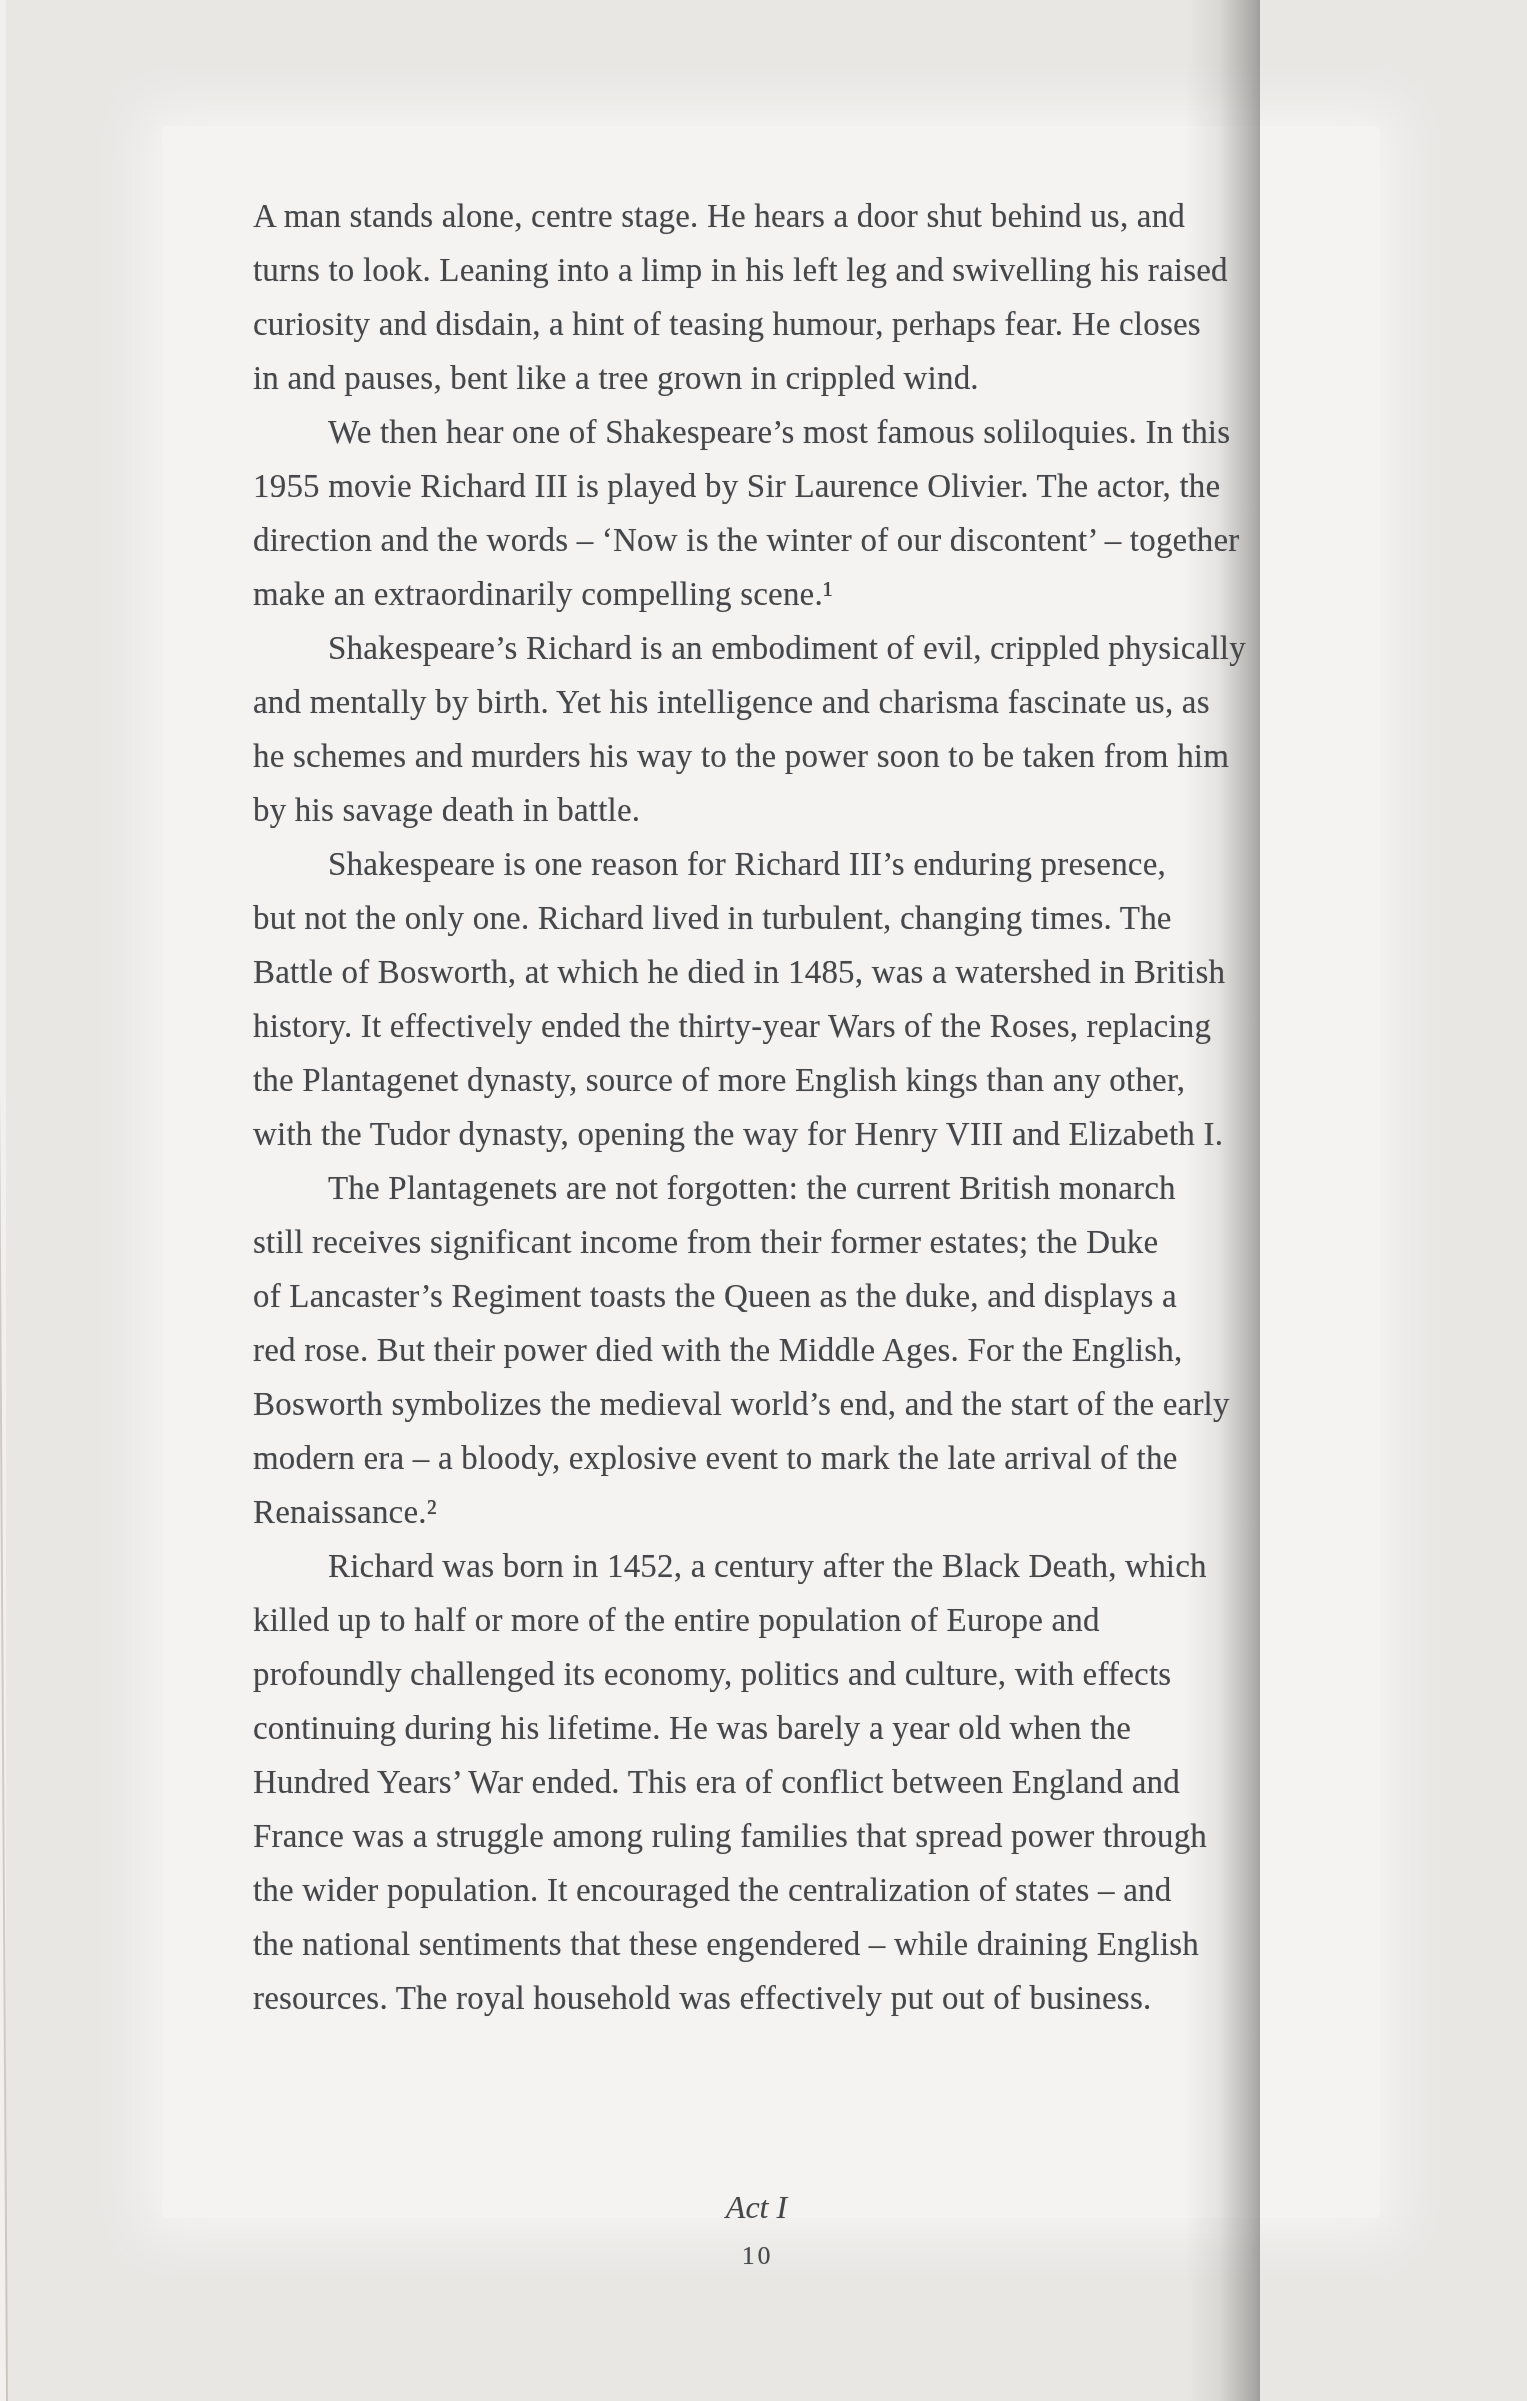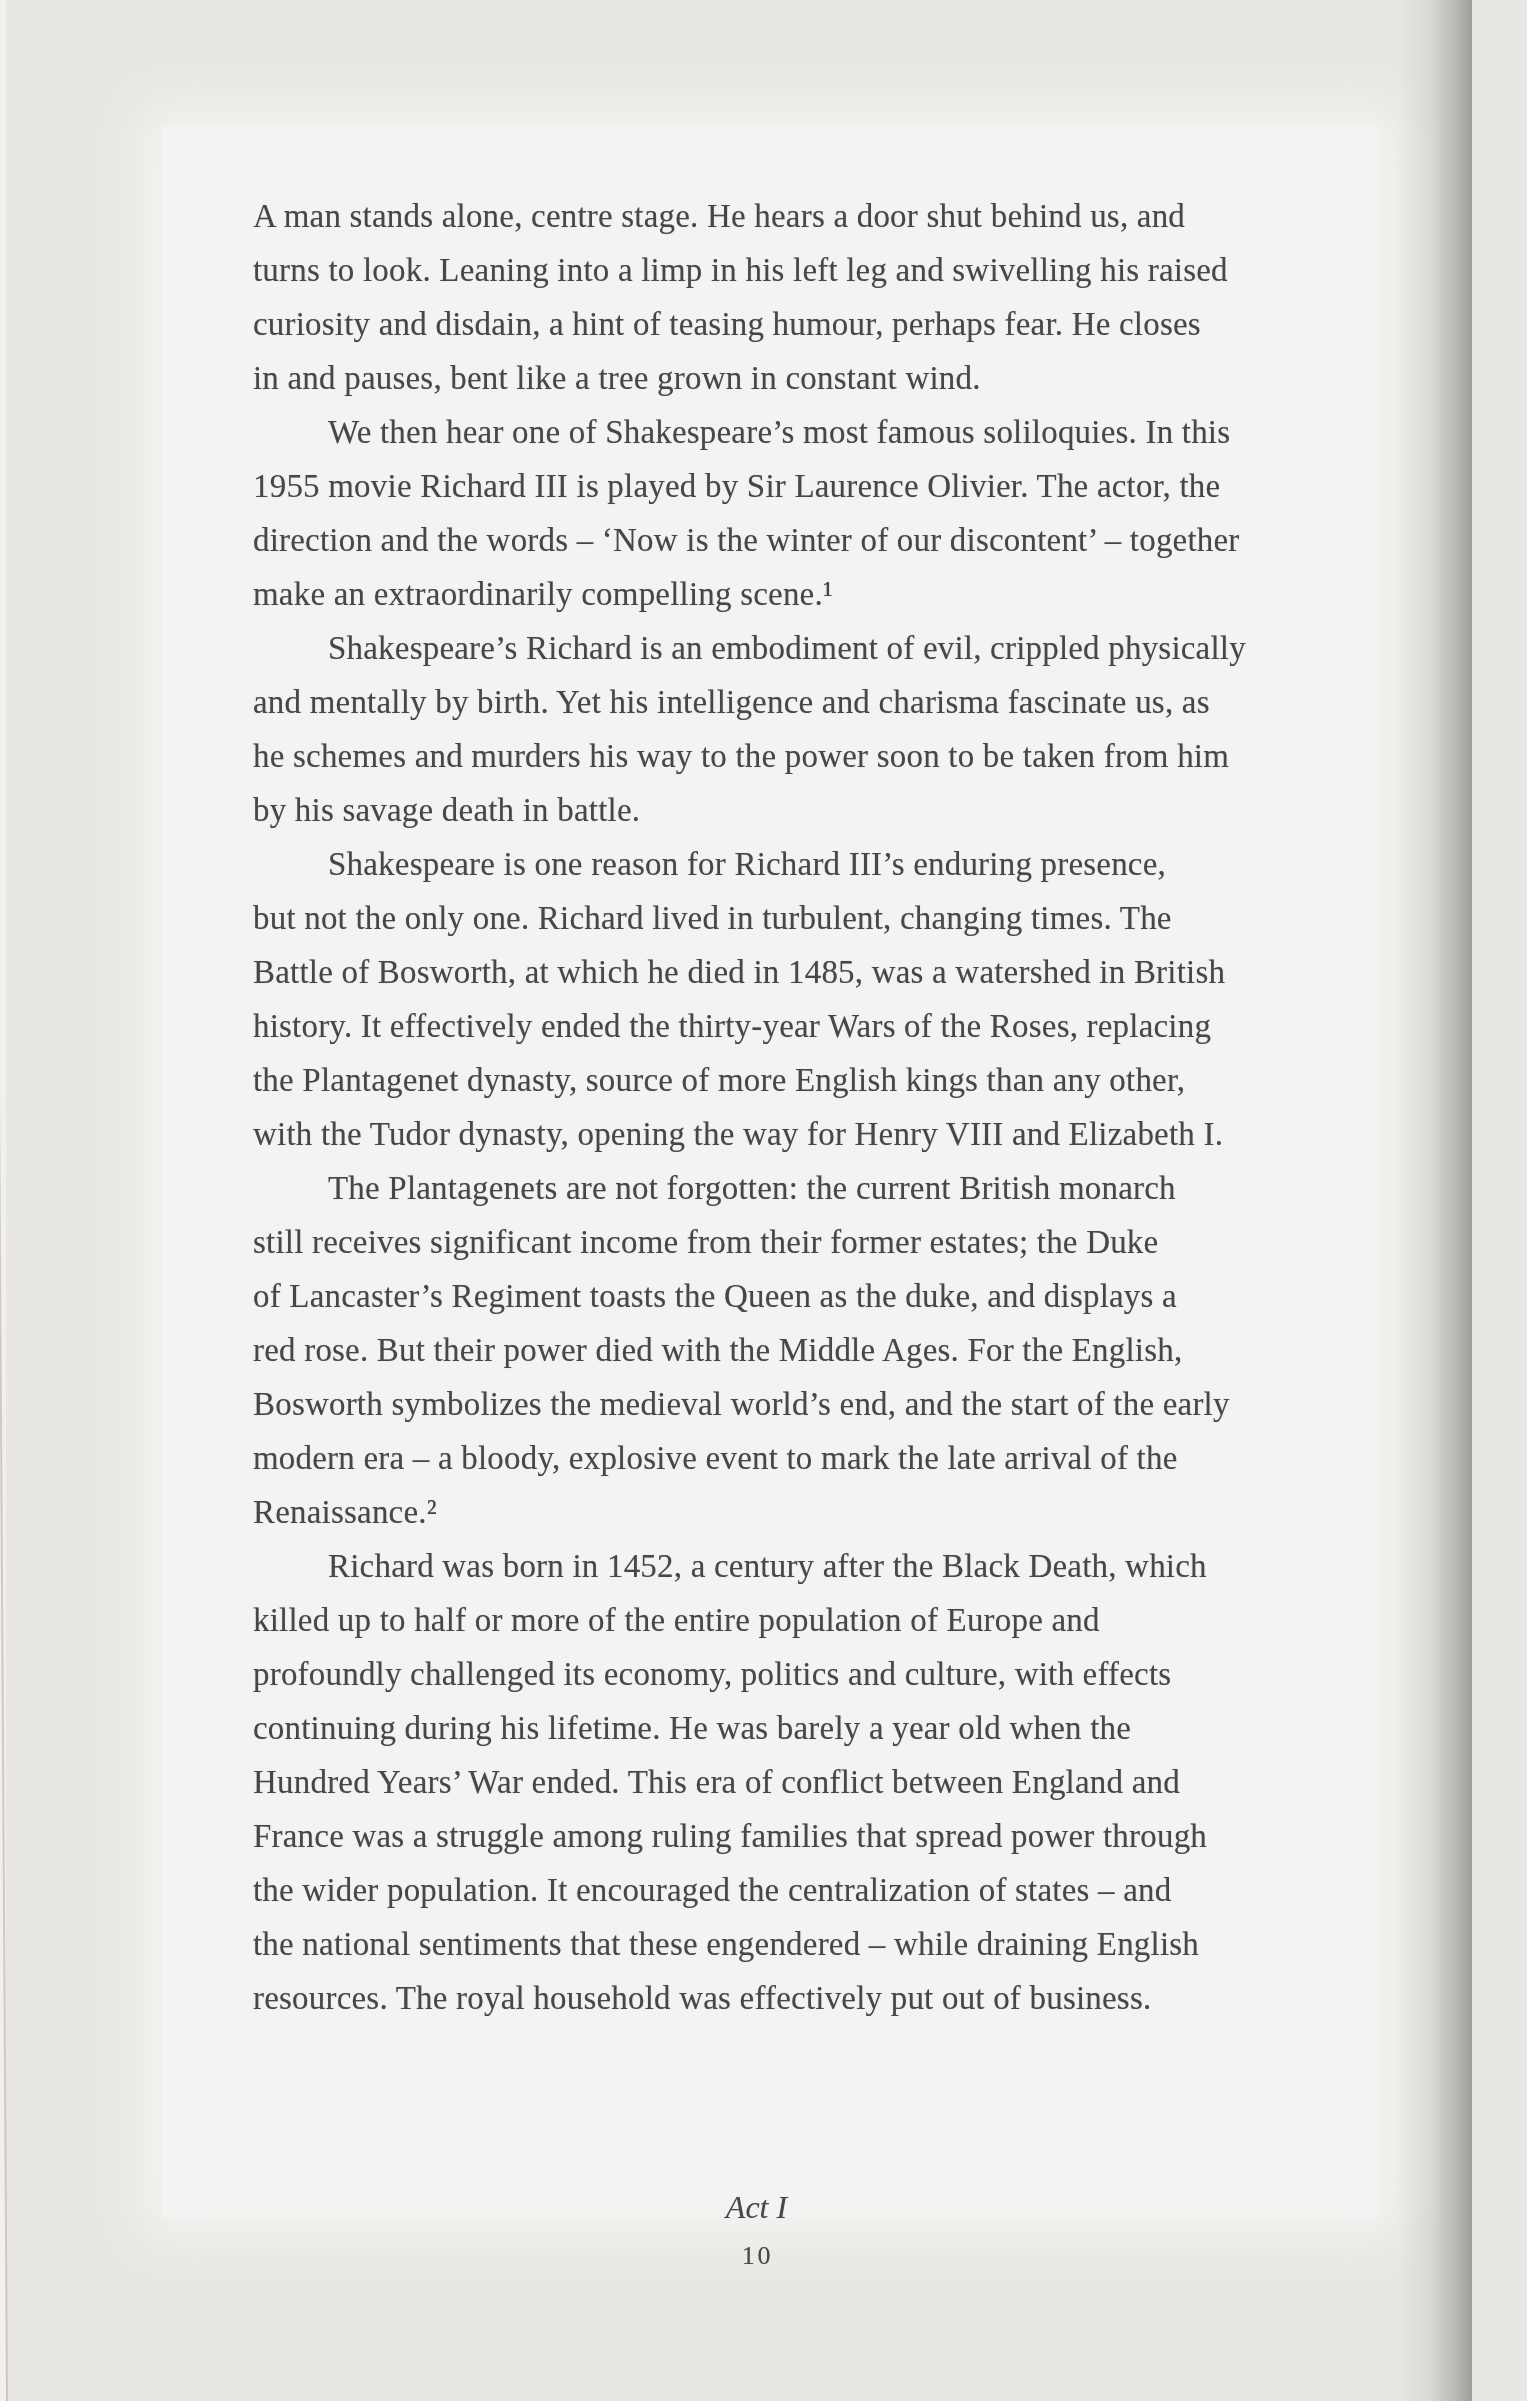--- a/index.html
+++ b/index.html
@@ -6,21 +6,21 @@
     margin: 0;
     padding: 0;
     width: 1528px;
     height: 2401px;
     overflow: hidden;
     background: var(--scan-bg, #e8e7e4);
     font-family: "Liberation Serif", serif;
   }
   .scan {
     position: relative;
-    width: 1472px;
+    width: 1260px;
     height: 2401px;
     background: var(--scan-bg, #e8e7e4);
   }
   
   .paper {
     position: absolute;
     left: 162px;
     top: 126px;
     width: 1218px;
     height: 2092px;
@@ -117,21 +117,21 @@
   <div class="edge-light"></div>
   <div class="edge-line"></div>
   <div class="paper"></div>
   <div class="right-shadow"></div>
 
   <div class="text-block">
       <div>
         <div class="line">A man stands alone, centre stage. He hears a door shut behind us, and</div>
         <div class="line">turns to look. Leaning into a limp in his left leg and swivelling his raised</div>
         <div class="line">curiosity and disdain, a hint of teasing humour, perhaps fear. He closes</div>
-        <div class="line">in and pauses, bent like a tree grown in constant wind.</div>
+        <div class="line">in and pauses, bent like a tree grown in crippled wind.</div>
       </div>
       <div>
         <div class="line indent">We then hear one of Shakespeare’s most famous soliloquies. In this</div>
         <div class="line">1955 movie Richard III is played by Sir Laurence Olivier. The actor, the</div>
         <div class="line">direction and the words – ‘Now is the winter of our discontent’ – together</div>
         <div class="line">make an extraordinarily compelling scene.¹</div>
       </div>
       <div>
         <div class="line indent">Shakespeare’s Richard is an embodiment of evil, crippled physically</div>
         <div class="line">and mentally by birth. Yet his intelligence and charisma fascinate us, as</div>

